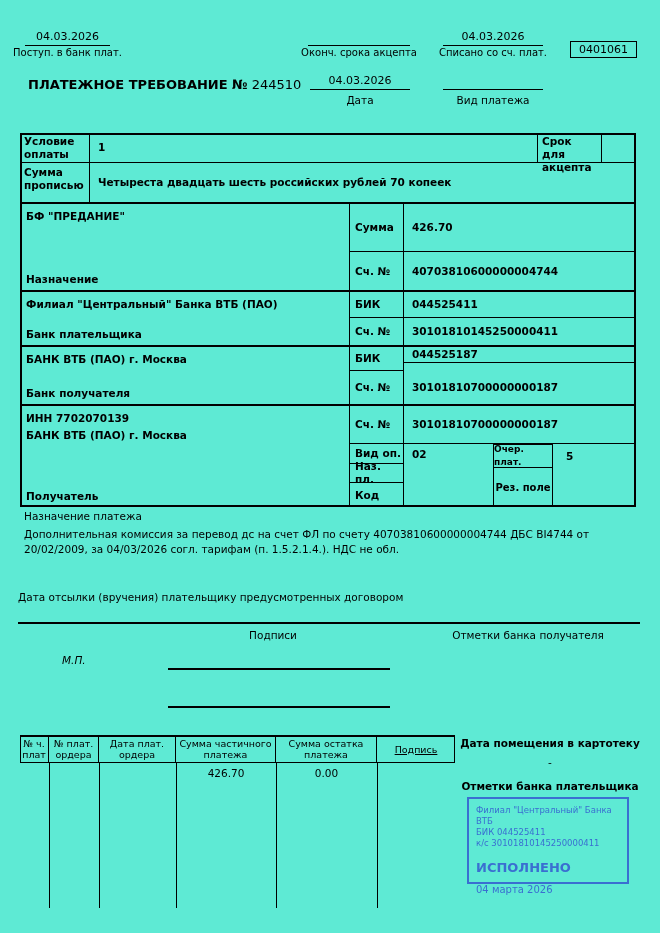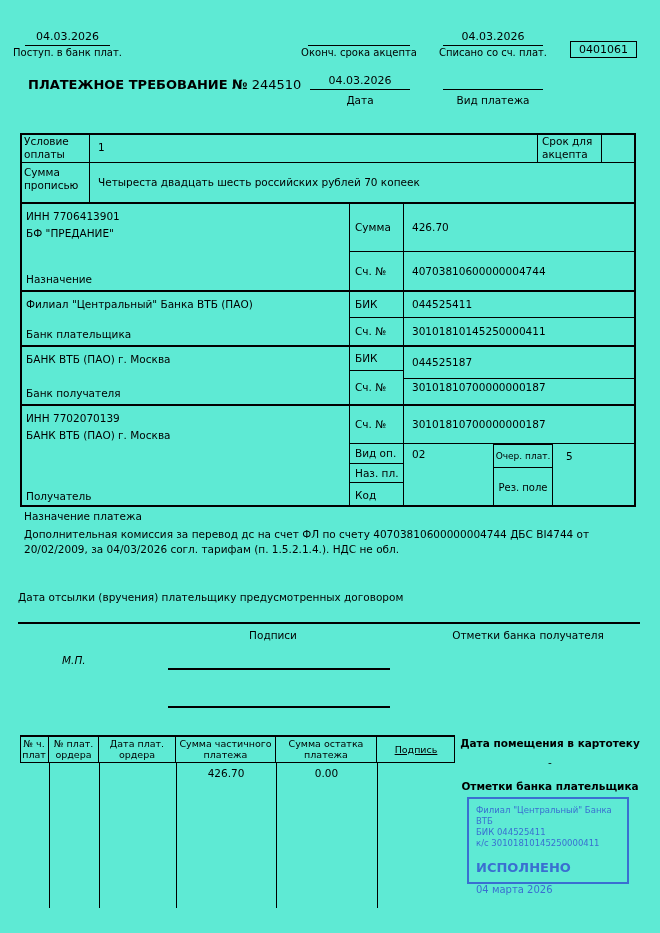--- a/index.html
+++ b/index.html
@@ -50,33 +50,32 @@
   <div class="abs cc" style="left:570px; top:29px; width:67px; height:17px; border:1.5px solid #000; font-size:11px;margin-top:12px;">0401061</div>
 
   <div class="abs" style="left:28px; top:77px; font-size:13px; line-height:15px;">
     <span class="bold">ПЛАТЕЖНОЕ ТРЕБОВАНИЕ №</span><span style="margin-left:4px;">244510</span>
   </div>
   <div class="abs uline ctr" style="left:310px; top:74px; width:100px; height:16px; font-size:11px;">04.03.2026</div>
   <div class="abs t ctr" style="left:310px; top:94px; width:100px;">Дата</div>
   <div class="abs uline" style="left:443px; top:74px; width:100px; height:16px;"></div>
   <div class="abs t ctr" style="left:443px; top:94px; width:100px;">Вид платежа</div>
 
-  <div class="abs" style="left:20px; top:133px; width:616px; height:374px;">
+  <div class="abs" style="left:20px; top:133px; width:616px; height:374px;font-weight:bold;">
 
     <div class="cell br1 bb1" style="left:0; top:0; width:70px; height:30px; padding:2px 4px;">Условие оплаты</div>
     <div class="cell bb1 vcl8" style="left:70px; top:0; width:447px; height:30px;">1</div>
     <div class="cell bl1 br1 bb1" style="left:517px; top:0; width:65px; height:30px; padding:2px 4px;">Срок для акцепта</div>
     <div class="cell bb1" style="left:582px; top:0; width:34px; height:30px;"></div>
 
     <div class="cell br1 bb2" style="left:0; top:30px; width:70px; height:41px; padding:3px 4px;">Сумма прописью</div>
     <div class="cell bb2 vcl8" style="left:70px; top:30px; width:546px; height:41px;">Четыреста двадцать шесть российских рублей 70 копеек</div>
 
     <div class="cell br1 bb2 party" style="left:0; top:71px; width:330px; height:88px;">
       <div>
-        <div class="nm">ИНН 7706413901</div>
         <div class="nm">БФ "ПРЕДАНИЕ"</div>
       </div>
       <div>Назначение</div>
     </div>
     <div class="cell br1 bb1 vcl" style="left:330px; top:71px; width:54px; height:48px;">Сумма</div>
     <div class="cell bb1 vcl8" style="left:384px; top:71px; width:232px; height:48px;">426.70</div>
     <div class="cell br1 bb2 vcl" style="left:330px; top:119px; width:54px; height:40px;">Сч. №</div>
     <div class="cell bb2 vcl8" style="left:384px; top:119px; width:232px; height:40px;">40703810600000004744</div>
 
     <div class="cell br1 bb2 party" style="left:0; top:159px; width:330px; height:55px;">
@@ -86,21 +85,21 @@
     <div class="cell br1 bb1 vcl" style="left:330px; top:159px; width:54px; height:26px;">БИК</div>
     <div class="cell bb1 vcl8" style="left:384px; top:159px; width:232px; height:26px;">044525411</div>
     <div class="cell br1 bb2 vcl" style="left:330px; top:185px; width:54px; height:29px;">Сч. №</div>
     <div class="cell bb2 vcl8" style="left:384px; top:185px; width:232px; height:29px;">30101810145250000411</div>
 
     <div class="cell br1 bb2 party" style="left:0; top:214px; width:330px; height:59px;">
       <div class="nm">БАНК ВТБ (ПАО) г. Москва</div>
       <div>Банк получателя</div>
     </div>
     <div class="cell br1 bb1 vcl" style="left:330px; top:214px; width:54px; height:24px;">БИК</div>
-    <div class="cell bb1 vcl8" style="left:384px; top:214px; width:232px; height:32px;text-align:center;">044525187</div>
+    <div class="cell bb1 vcl8" style="left:384px; top:214px; width:232px; height:16px;text-align:center;">044525187</div>
     <div class="cell br1 bb2 vcl" style="left:330px; top:238px; width:54px; height:35px;">Сч. №</div>
     <div class="cell bb2 vcl8" style="left:384px; top:238px; width:232px; height:35px;">30101810700000000187</div>
 
     <div class="cell br1 party" style="left:0; top:273px; width:330px; height:101px;">
       <div>
         <div class="nm">ИНН 7702070139</div>
         <div class="nm">БАНК ВТБ (ПАО) г. Москва</div>
       </div>
       <div>Получатель</div>
     </div>

